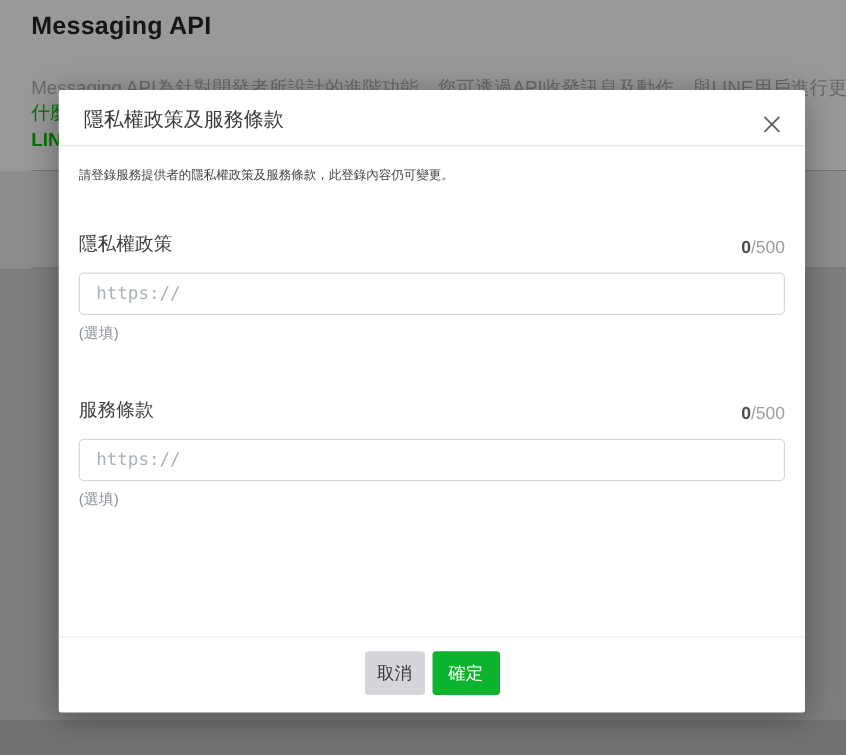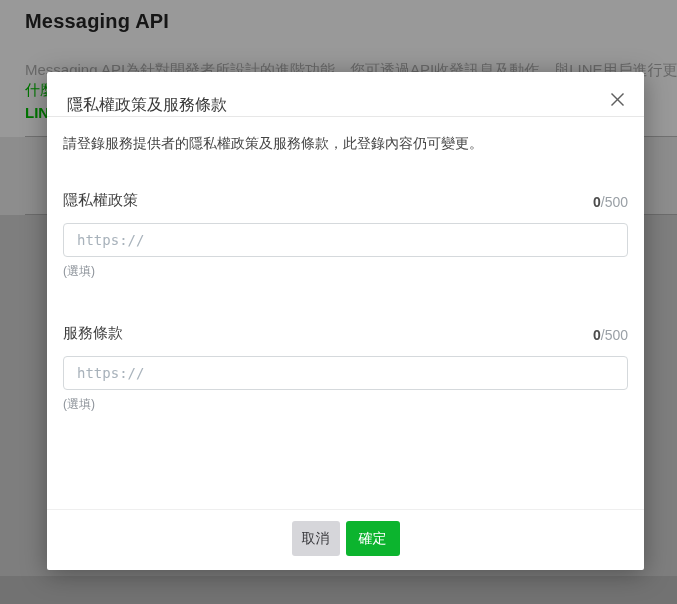--- a/index.html
+++ b/index.html
@@ -35,31 +35,31 @@
 
   
   .modal {
     position:absolute; left:47px; top:72px; width:597px; height:498px;
     background:#fff; border-radius:2px;
     box-shadow:0 4px 26px rgba(0,0,0,0.35);
     display:flex; flex-direction:column;
   }
   .modal-header {
     flex:none; height:45px;
-    display:flex; align-items:flex-end; justify-content:space-between;
+    display:flex; align-items:flex-start; justify-content:space-between;
     padding:14px 12px 0 20px;
     border-bottom:1px solid #e7e7e7;
   }
   .modal-title { font-size:16px; font-weight:500; color:#3a3a3a; }
   .close-btn {
     width:30px; height:30px; border:none; background:transparent; cursor:pointer;
     display:flex; align-items:center; justify-content:center;
   }
   .modal-body { flex:1 1 auto; display:flex; flex-direction:column; padding:18px 16px 0; }
-  .intro { font-size:14px; color:#454545; line-height:1.25; }
+  .intro { font-size:10px; color:#454545; line-height:1.25; }
 
   .field-head {
     display:flex; justify-content:space-between; align-items:flex-end;
     margin-top:21px;
   }
   .field-head.second { margin-top:27px; }
   .field-label { font-size:15px; font-weight:500; color:#3f3f3f; }
   .counter { font-size:14px; color:#9aa0a6;margin-top:20px; }
   .counter .count { font-weight:700; color:#4c4c4c; }
 

